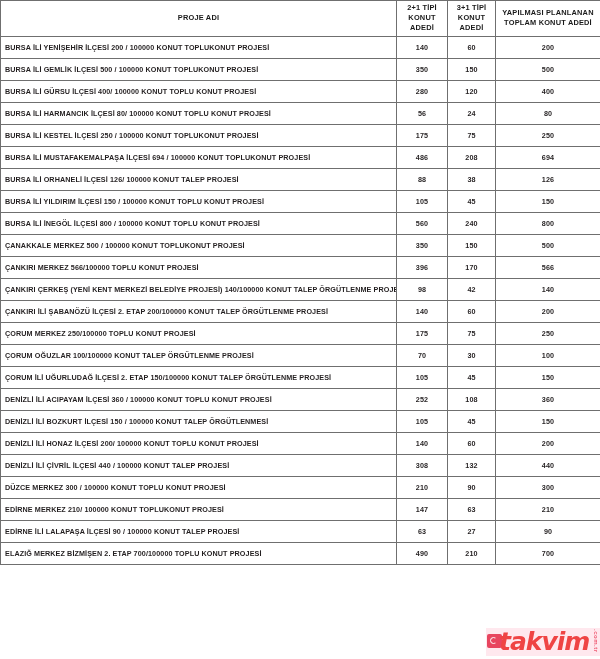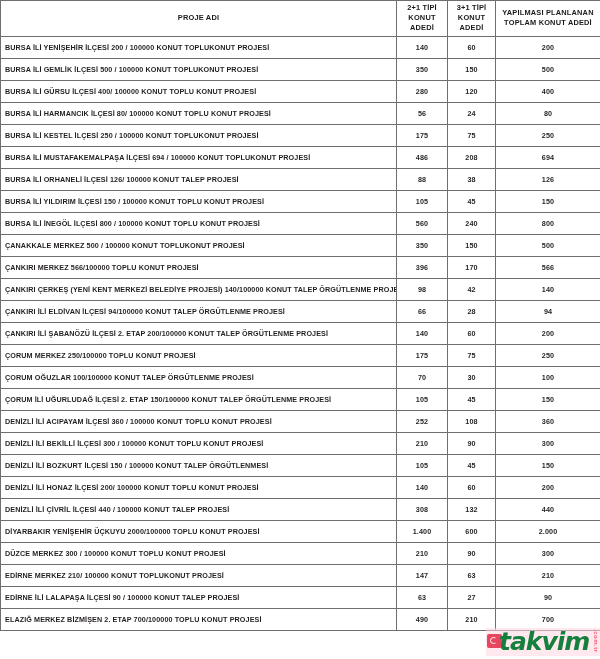--- a/index.html
+++ b/index.html
@@ -125,21 +125,21 @@
     border-radius: 50%;
   }
   .wm-text {
     position: absolute;
     left: 13px;
     top: 5px;
     font-family: "DejaVu Sans", sans-serif;
     font-size: 25px;
     font-weight: bold;
     font-style: italic;
-    color: #15803d;
+    color: #ef4444;
     letter-spacing: -1px;
     line-height: 26px;
   }
   .wm-tld {
     position: absolute;
     right: 1px;
     top: 5px;
     font-family: "Liberation Sans", sans-serif;
     font-size: 6px;
     font-weight: bold;
@@ -240,26 +240,20 @@
           <td class="cell-num">170</td>
           <td class="cell-num">566</td>
         </tr>
         <tr>
           <td class="cell-name">ÇANKIRI ÇERKEŞ (YENİ KENT MERKEZİ BELEDİYE PROJESİ) 140/100000 KONUT TALEP ÖRGÜTLENME PROJESİ</td>
           <td class="cell-num">98</td>
           <td class="cell-num">42</td>
           <td class="cell-num">140</td>
         </tr>
         <tr>
-          <td class="cell-name">ÇANKIRI İLİ ELDİVAN İLÇESİ 94/100000 KONUT TALEP ÖRGÜTLENME PROJESİ</td>
-          <td class="cell-num">66</td>
-          <td class="cell-num">28</td>
-          <td class="cell-num">94</td>
-        </tr>
-        <tr>
           <td class="cell-name">ÇANKIRI İLİ ŞABANÖZÜ İLÇESİ 2. ETAP 200/100000 KONUT TALEP ÖRGÜTLENME PROJESİ</td>
           <td class="cell-num">140</td>
           <td class="cell-num">60</td>
           <td class="cell-num">200</td>
         </tr>
         <tr>
           <td class="cell-name">ÇORUM MERKEZ 250/100000 TOPLU KONUT PROJESİ</td>
           <td class="cell-num">175</td>
           <td class="cell-num">75</td>
           <td class="cell-num">250</td>
@@ -276,48 +270,36 @@
           <td class="cell-num">45</td>
           <td class="cell-num">150</td>
         </tr>
         <tr>
           <td class="cell-name">DENİZLİ İLİ ACIPAYAM İLÇESİ 360 / 100000 KONUT TOPLU KONUT PROJESİ</td>
           <td class="cell-num">252</td>
           <td class="cell-num">108</td>
           <td class="cell-num">360</td>
         </tr>
         <tr>
-          <td class="cell-name">DENİZLİ İLİ BEKİLLİ İLÇESİ 300 / 100000 KONUT TOPLU KONUT PROJESİ</td>
-          <td class="cell-num">210</td>
-          <td class="cell-num">90</td>
-          <td class="cell-num">300</td>
-        </tr>
-        <tr>
           <td class="cell-name">DENİZLİ İLİ BOZKURT İLÇESİ 150 / 100000 KONUT TALEP ÖRGÜTLENMESİ</td>
           <td class="cell-num">105</td>
           <td class="cell-num">45</td>
           <td class="cell-num">150</td>
         </tr>
         <tr>
           <td class="cell-name">DENİZLİ İLİ HONAZ İLÇESİ 200/ 100000 KONUT TOPLU KONUT PROJESİ</td>
           <td class="cell-num">140</td>
           <td class="cell-num">60</td>
           <td class="cell-num">200</td>
         </tr>
         <tr>
           <td class="cell-name">DENİZLİ İLİ ÇİVRİL İLÇESİ 440 / 100000 KONUT TALEP PROJESİ</td>
           <td class="cell-num">308</td>
           <td class="cell-num">132</td>
           <td class="cell-num">440</td>
-        </tr>
-        <tr>
-          <td class="cell-name">DİYARBAKIR YENİŞEHİR ÜÇKUYU 2000/100000 TOPLU KONUT PROJESİ</td>
-          <td class="cell-num">1.400</td>
-          <td class="cell-num">600</td>
-          <td class="cell-num">2.000</td>
         </tr>
         <tr>
           <td class="cell-name">DÜZCE MERKEZ 300 / 100000 KONUT TOPLU KONUT PROJESİ</td>
           <td class="cell-num">210</td>
           <td class="cell-num">90</td>
           <td class="cell-num">300</td>
         </tr>
         <tr>
           <td class="cell-name">EDİRNE MERKEZ 210/ 100000 KONUT TOPLUKONUT PROJESİ</td>
           <td class="cell-num">147</td>

